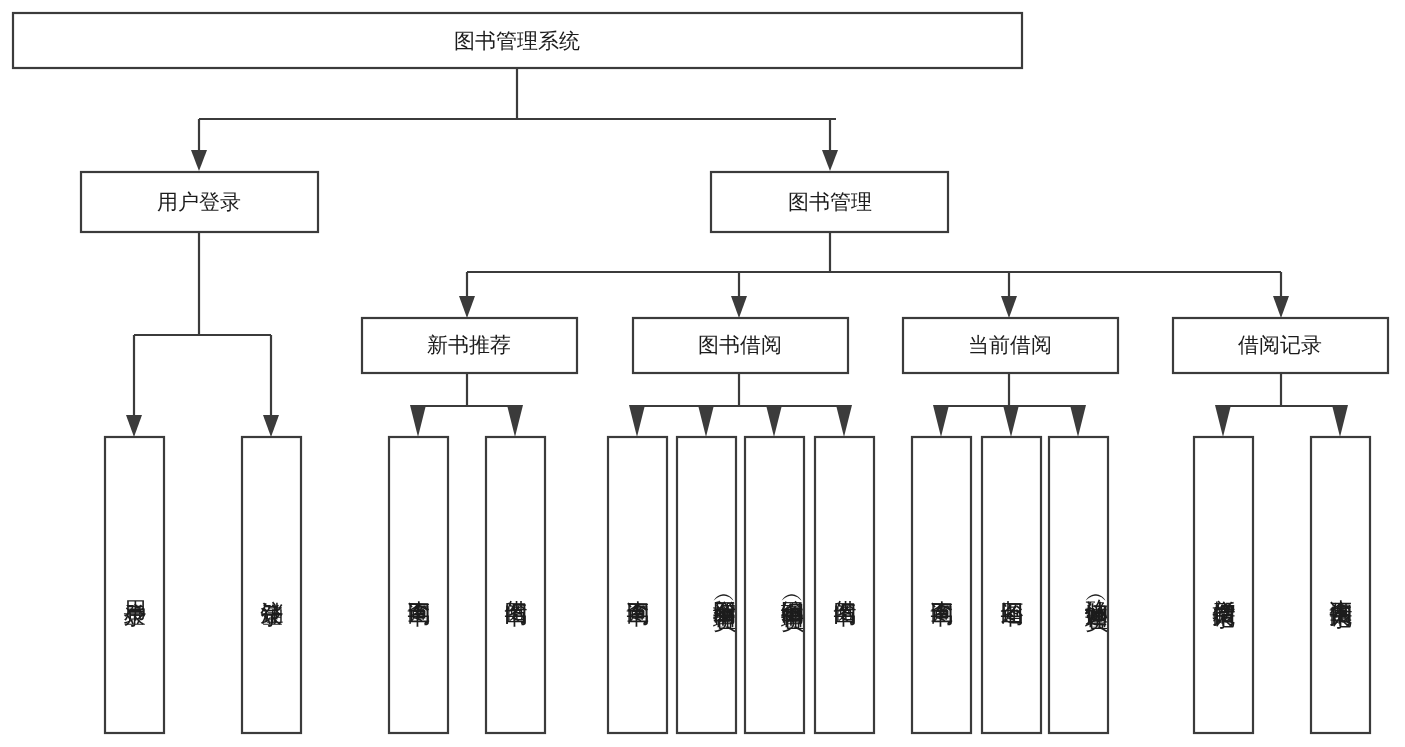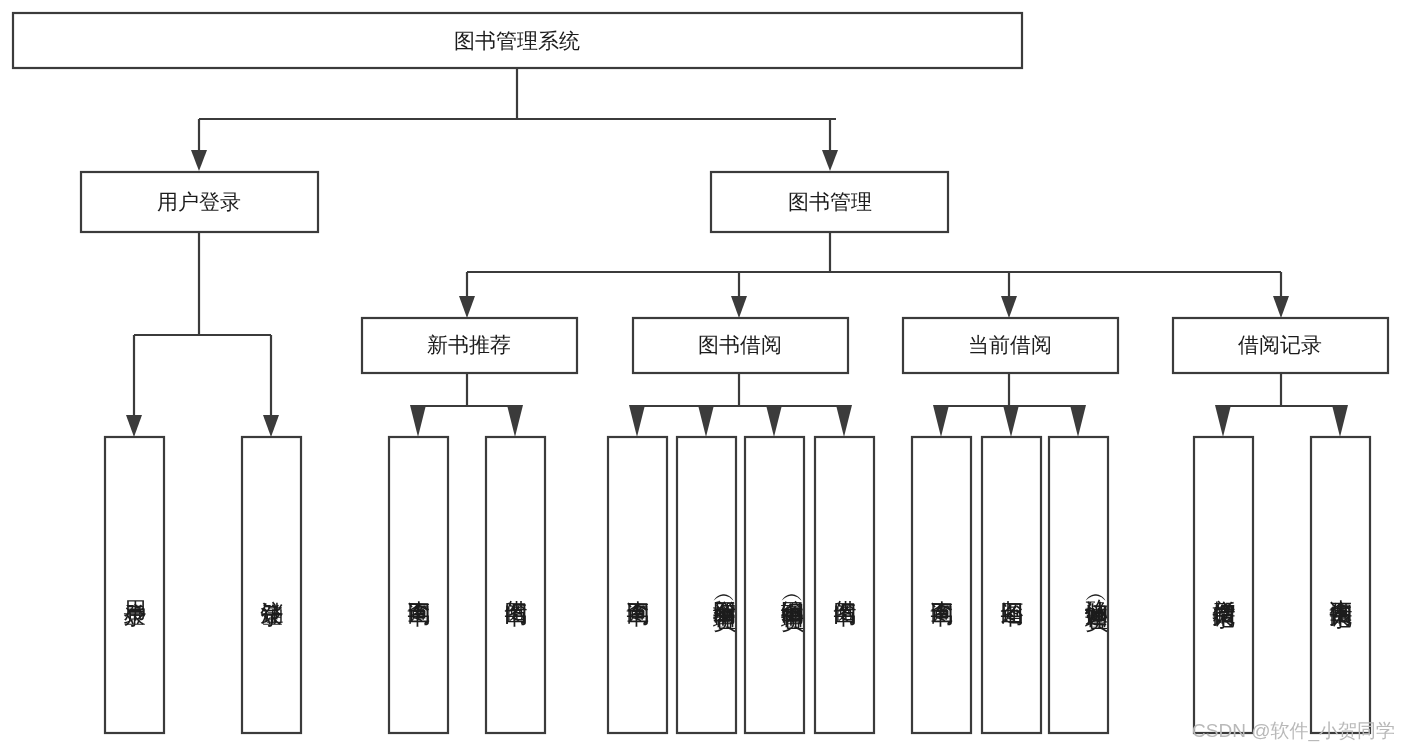--- a/index.html
+++ b/index.html
@@ -203,15 +203,14 @@
   <div class="node-label-v" style="left:608px; top:437px; width:59px; height:296px; display:flex; align-items:center; justify-content:center;">查询图书</div>
   <div class="node-label-v" style="left:677px; top:440px; width:59px; height:296px; display:flex; align-items:flex-start; justify-content:center;">新增图书（管理员）</div>
   <div class="node-label-v" style="left:745px; top:440px; width:59px; height:296px; display:flex; align-items:flex-start; justify-content:center;">编辑图书（管理员）</div>
   <div class="node-label-v" style="left:815px; top:437px; width:59px; height:296px; display:flex; align-items:center; justify-content:center;">借阅图书</div>
   <div class="node-label-v" style="left:912px; top:437px; width:59px; height:296px; display:flex; align-items:center; justify-content:center;">查询图书</div>
   <div class="node-label-v" style="left:982px; top:437px; width:59px; height:296px; display:flex; align-items:center; justify-content:center;">归还图书</div>
   <div class="node-label-v" style="left:1049px; top:440px; width:59px; height:296px; display:flex; align-items:flex-start; justify-content:center;">确认归还（管理员）</div>
   <div class="node-label-v" style="left:1194px; top:437px; width:59px; height:296px; display:flex; align-items:center; justify-content:center;">新增借阅记录</div>
   <div class="node-label-v" style="left:1311px; top:437px; width:59px; height:296px; display:flex; align-items:center; justify-content:center;">查询借阅记录</div>
 
-  <div class="watermark">CSDN @软件_小贺同学</div>
 
 </div>
 
 </body></html>

